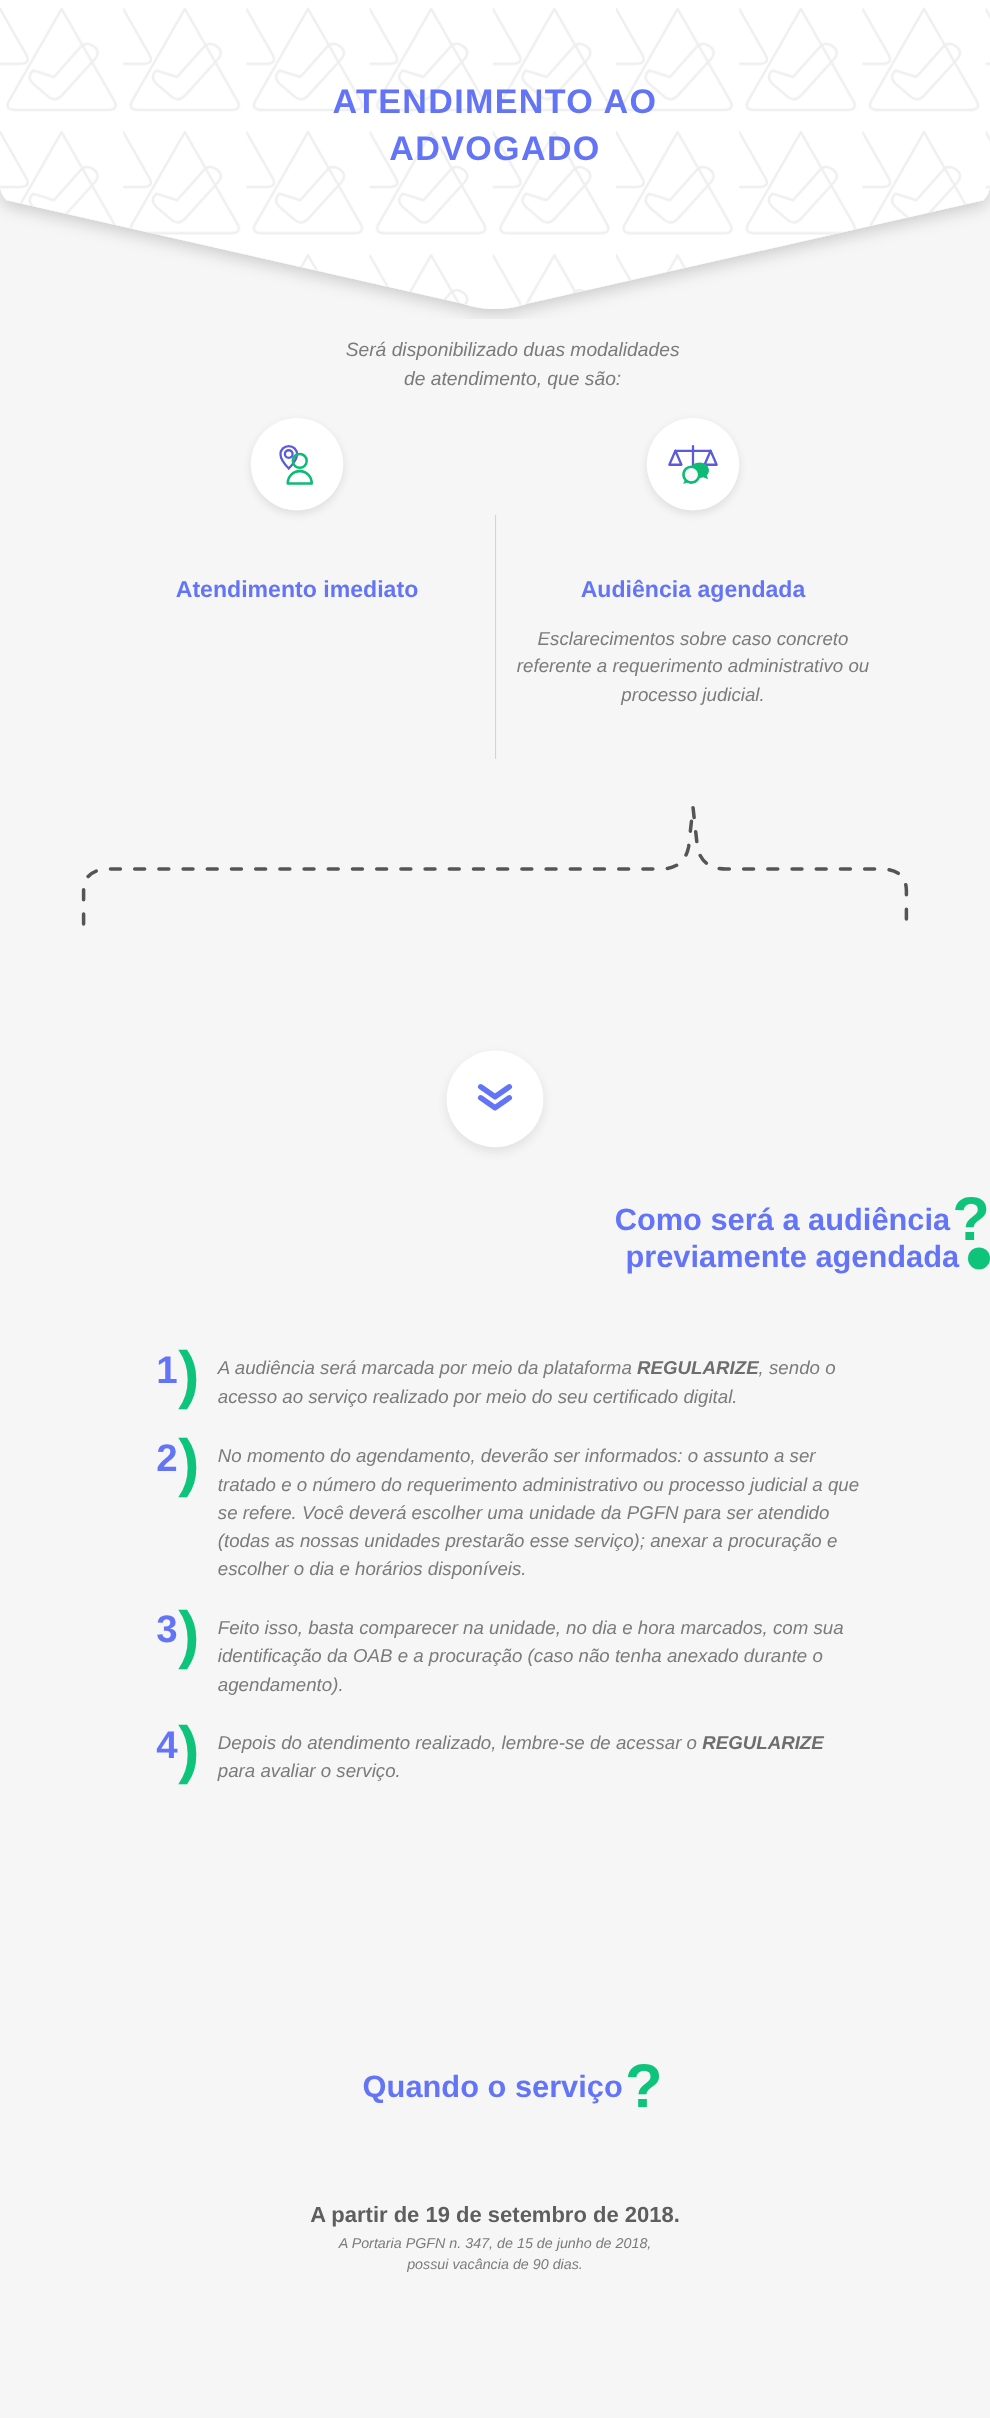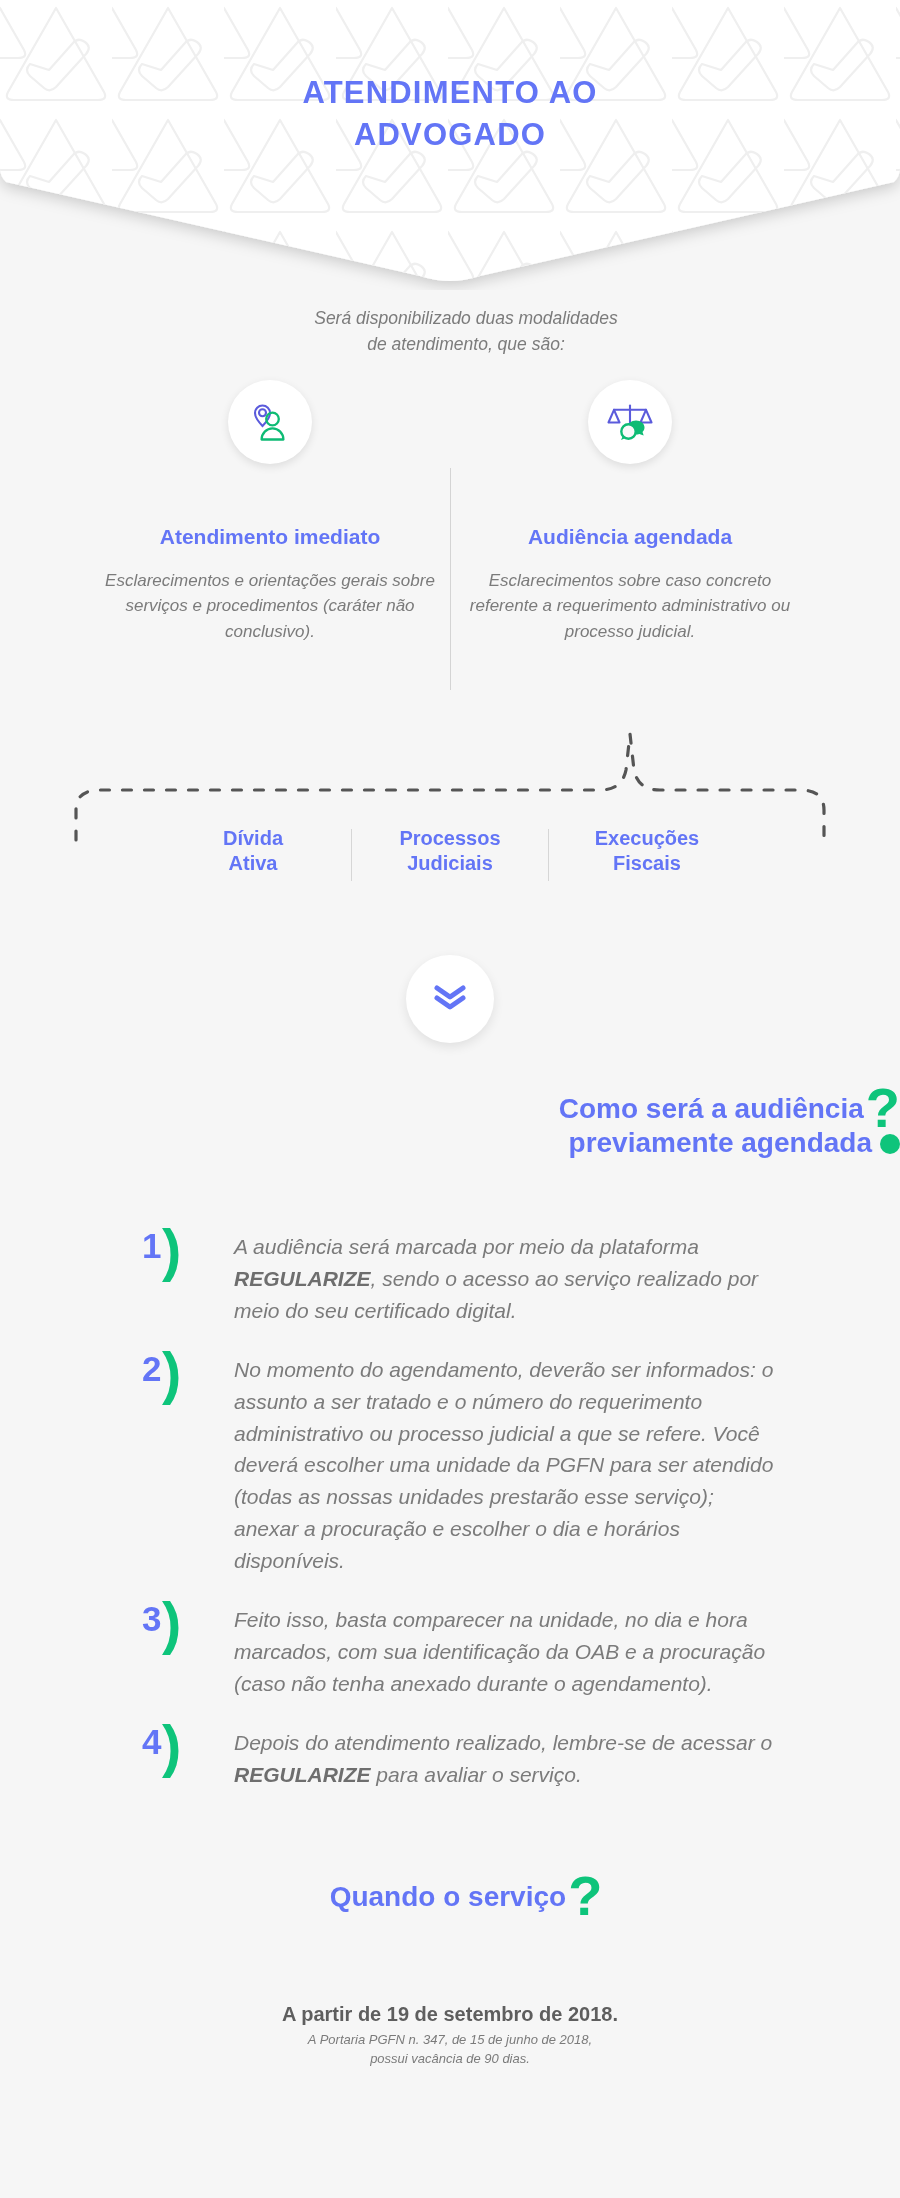--- a/index.html
+++ b/index.html
@@ -230,24 +230,23 @@
     color: #0ec47b;
     font-size: 58px;
     font-weight: bold;
     line-height: 1;
     z-index: 1;
   }
   .step-text {
     flex: 1;
     color: #7b7b7b;
     font-style: italic;
-    font-size: 21px;
+    font-size: 17px;
     line-height: 1.52;
     padding-top: 3px;
-    margin-left: 36px;
   }
   .step-text b { font-weight: bold; font-style: italic; color: #6e6e6e; }
 
   
   .sec-heading2 {
     position: absolute;
     top: 1880px;
     left: 16px;
     width: 900px;
     text-align: center;
@@ -328,21 +327,20 @@
     <div class="mod-col">
       <div class="icon-circle">
         <svg width="48" height="48" viewBox="0 0 48 48" xmlns="http://www.w3.org/2000/svg">
           <path d="M16.5 7.5c-4.2 0-7.5 3.3-7.5 7.4 0 5.3 7.5 13 7.5 13s7.5-7.7 7.5-13c0-4.1-3.3-7.4-7.5-7.4z" fill="none" stroke="#5b5bdc" stroke-width="2.1"></path>
           <circle cx="16.5" cy="14.8" r="3.5" fill="none" stroke="#5b5bdc" stroke-width="2.1"></circle>
           <circle cx="26.5" cy="21" r="6.3" fill="none" stroke="#0ebb74" stroke-width="2.3"></circle>
           <path d="M15.6 41.5c0-6.2 4.9-11.2 10.9-11.2s10.9 5 10.9 11.2z" fill="none" stroke="#0ebb74" stroke-width="2.3" stroke-linejoin="round"></path>
         </svg>
       </div>
       <div class="mod-heading">Atendimento imediato</div>
-      <div class="mod-body">Esclarecimentos e orientações gerais sobre serviços e procedimentos (caráter não conclusivo).</div>
     </div>
 
     <div class="mod-col">
       <div class="icon-circle">
         <svg width="48" height="48" viewBox="0 0 48 48" xmlns="http://www.w3.org/2000/svg">
           <g stroke="#5b5bdc" stroke-width="2.1" fill="none" stroke-linejoin="round" stroke-linecap="round">
             <path d="M24 7.5 L24 30"></path>
             <path d="M8 11.8 L40 11.8"></path>
             <path d="M8 11.8 L2.5 24.5 L13.5 24.5 Z"></path>
             <path d="M40 11.8 L34.5 24.5 L45.5 24.5 Z"></path>
@@ -358,36 +356,20 @@
 
     <div class="mod-divider"></div>
   </div>
 
   <div class="brace">
     <svg width="760" height="115" viewBox="0 0 760 115" xmlns="http://www.w3.org/2000/svg">
       <path d="M6 112 L6 82 Q6 62 30 62 L530 62 Q552 62 556 42 L560 6 L564 42 Q568 62 590 62 L730 62 Q754 62 754 82 L754 112" fill="none" stroke="#555555" stroke-width="3.2" stroke-linecap="round" stroke-dasharray="9 13"></path>
     </svg>
   </div>
 
-  <div class="cats">
-    <div class="cat">
-      <div>Dívida</div>
-      <div>Ativa</div>
-    </div>
-    <div class="cat-sep"></div>
-    <div class="cat">
-      <div>Processos</div>
-      <div>Judiciais</div>
-    </div>
-    <div class="cat-sep"></div>
-    <div class="cat">
-      <div>Execuções</div>
-      <div>Fiscais</div>
-    </div>
-  </div>
 
   <div class="chev-circle">
     <span>
       <svg width="36" height="30" viewBox="0 0 36 30" xmlns="http://www.w3.org/2000/svg">
         <path d="M5 6 L18 15 L31 6" fill="none" stroke="#6375f6" stroke-width="5" stroke-linecap="round" stroke-linejoin="round"></path>
         <path d="M5 16 L18 25 L31 16" fill="none" stroke="#6375f6" stroke-width="5" stroke-linecap="round" stroke-linejoin="round"></path>
       </svg>
     </span>
   </div>
 

